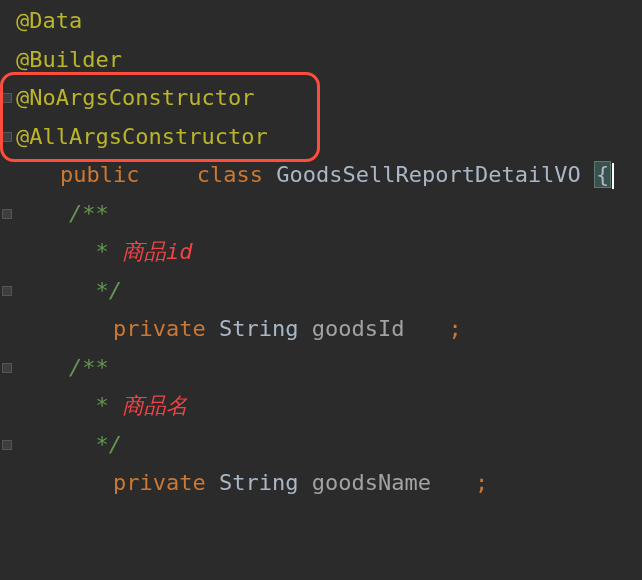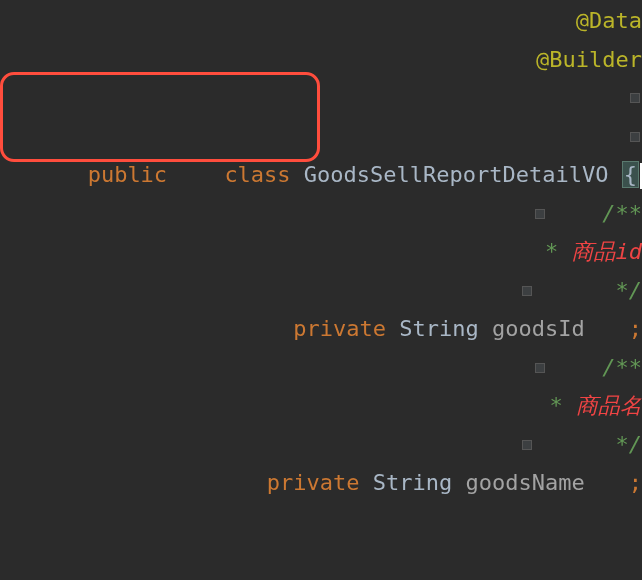--- a/index.html
+++ b/index.html
@@ -15,21 +15,20 @@
       color: #a9b7c6;
       width: 642px;
       height: 580px;
       overflow: hidden;
       padding-top: 2px;
     }
     .line {
       display: flex;
       align-items: center;
       height: 38.5px;
-      justify-content: flex-end;
     }
     .gutter {
       width: 14px;
       flex-shrink: 0;
       display: flex;
       align-items: center;
       justify-content: center;
     }
     .gutter-icon {
       width: 10px;
@@ -78,26 +77,28 @@
 
 <div class="line">
   <span class="gutter"></span>
   <span class="code"><span class="annotation">@Builder</span></span>
 </div>
 
 <div class="line">
   <span class="gutter">
       <span class="gutter-icon"></span>
     </span>
+  <span class="code"><span class="annotation">@NoArgsConstructor</span></span>
 </div>
 
 <div class="line">
   <span class="gutter">
       <span class="gutter-icon"></span>
     </span>
+  <span class="code"><span class="annotation">@AllArgsConstructor</span></span>
 </div>
 
 <div class="line">
   <span class="gutter"></span>
   <span class="code"><span class="keyword">public</span> <span class="keyword">class</span> <span class="type">GoodsSellReportDetailVO</span> <span class="brace brace-highlight">{</span><span class="cursor"></span></span>
 </div>
 
 <div class="line">
   <span class="gutter">
       <span class="gutter-icon"></span>

